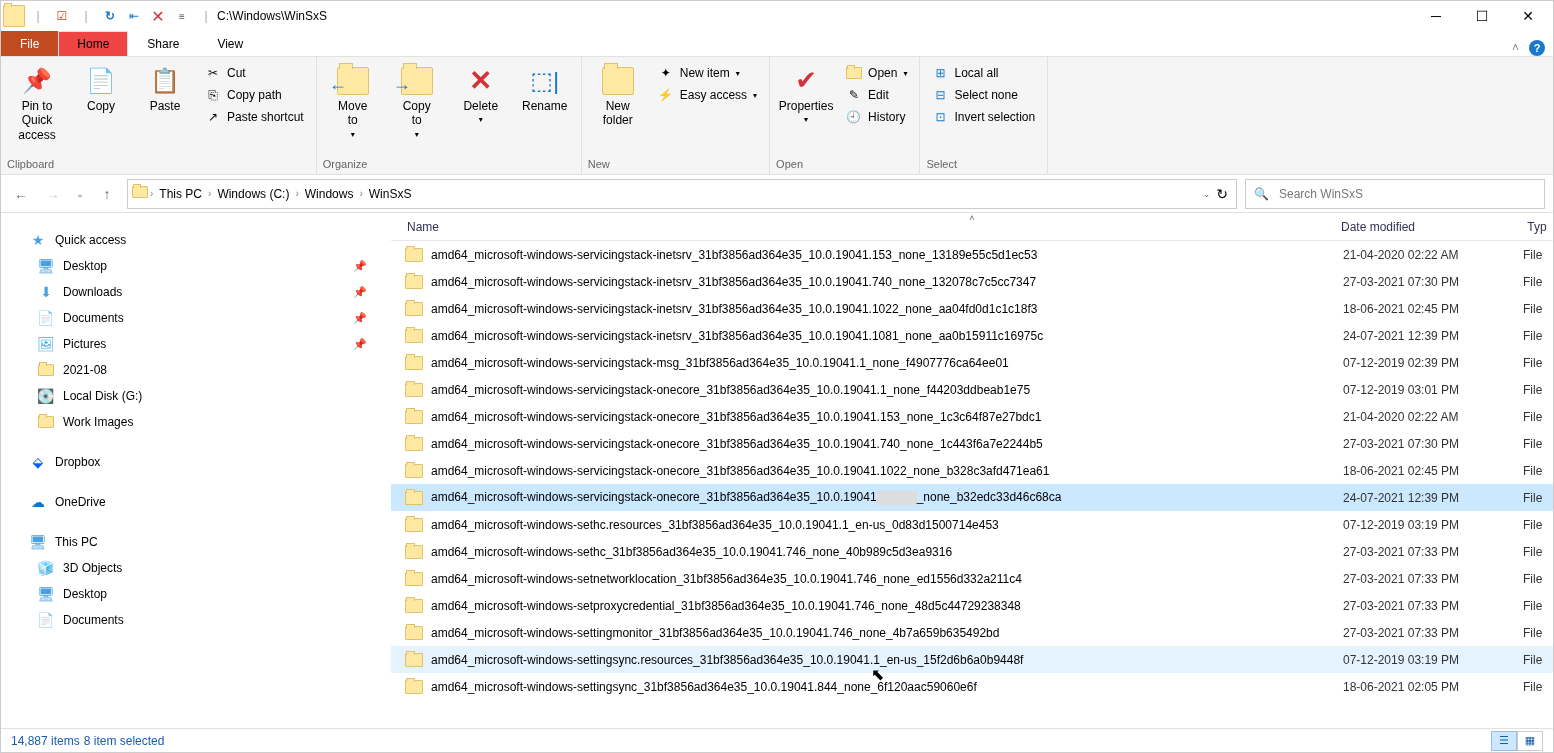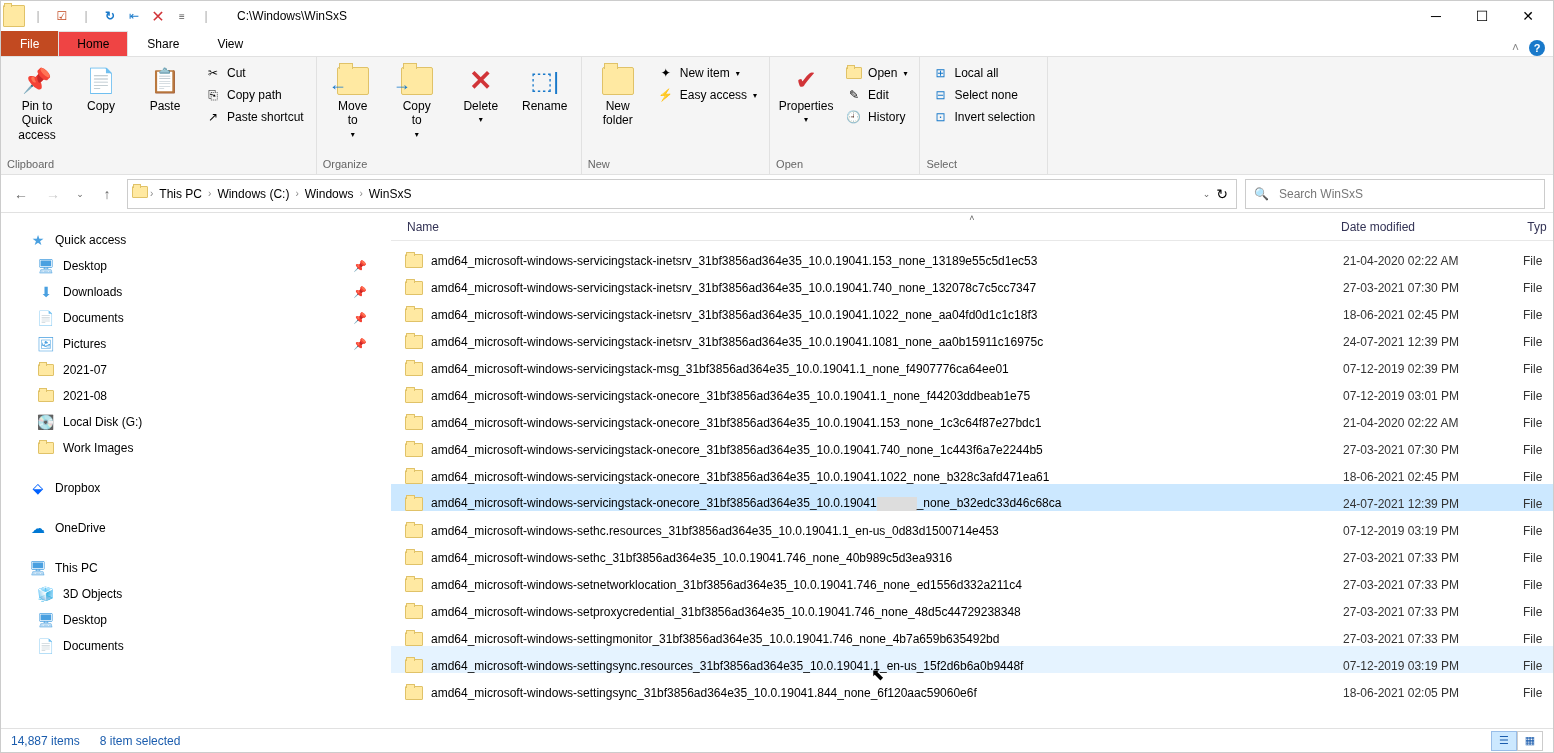--- a/index.html
+++ b/index.html
@@ -1,20 +1,20 @@
 <!DOCTYPE html>
 <html><head>
 <meta charset="utf-8">
 <style>
 * { margin: 0; padding: 0; box-sizing: border-box; font-family: "Segoe UI", Tahoma, sans-serif; font-size: 12px; }
 body { background: #fff; width: 1554px; height: 753px; overflow: hidden; display: flex; flex-direction: column; border: 1px solid #ccc; }
 .titlebar { height: 30px; display: flex; align-items: center; padding: 0 2px; }
 .titlebar .qat { display: flex; align-items: center; gap: 2px; }
 .titlebar .qat span { width: 22px; height: 22px; display: flex; align-items: center; justify-content: center; }
-.titlebar .path { margin-left: 20px; color: #000; }
+.titlebar .path { margin-left: 0; color: #000; }
 .titlebar .winctl { margin-left: auto; display: flex; }
 .titlebar .winctl span { width: 46px; height: 30px; display: flex; align-items: center; justify-content: center; font-size: 14px; }
 .tabs { height: 26px; display: flex; align-items: flex-end; border-bottom: 1px solid #e1e1e1; padding-left: 0; }
 .tab { padding: 5px 18px; border: 1px solid transparent; border-bottom: none; cursor: default; }
 .tab.file { background: #C24A21; color: #fff; }
 .tab.active { background: #ef4444; border-color: #e1e1e1; }
 .tab-end { margin-left: auto; display: flex; align-items: center; padding-right: 8px; gap: 10px; }
 .ribbon { height: 118px; background: #f5f5f5; border-bottom: 1px solid #e1e1e1; display: flex; }
 .group { border-right: 1px solid #e1e1e1; display: flex; flex-direction: column; padding: 4px 6px 0; }
 .group-body { flex: 1; display: flex; align-items: flex-start; gap: 4px; }
@@ -42,30 +42,30 @@
 .navspacer { height: 14px; }
 .filepane { flex: 1; display: flex; flex-direction: column; overflow: hidden; }
 .colhead { height: 28px; display: flex; align-items: center; border-bottom: 1px solid #e8e8e8; color: #335; padding-left: 14px;}
 .colhead .chname { flex: 1; padding-left: 2px; }
 .colhead .chdate { width: 180px; }
 .colhead .chtype { width: 32px; text-align: center; }
 .filelist { flex: 1; overflow-y: scroll; overflow-x: scroll; position: relative; }
 .filelist::-webkit-scrollbar { width: 17px; height: 17px; }
 .filelist::-webkit-scrollbar-thumb { background: #ccc; }
 .filelist::-webkit-scrollbar-track { background: #f0f0f0; }
-.row { display: flex; align-items: flex-end; height: 27px; padding-left: 14px; white-space: nowrap; min-width: 1120px;}
+.row { display: flex; align-items: center; height: 27px; padding-left: 14px; white-space: nowrap; min-width: 1120px;}
 .row.sel { background: #CCE8FF; }
 .row.hover { background: #E5F3FF; }
 .row .fico { width: 18px; height: 14px; background: #FFE9A2; border: 1px solid #E0C268; border-radius: 1px; margin-right: 8px; position: relative; flex-shrink: 0; }
 .row .fico::before { content: ""; position: absolute; top: -3px; left: 0; width: 7px; height: 3px; background: #FFE9A2; border: 1px solid #E0C268; border-bottom: none; border-radius: 1px 1px 0 0; }
 .row .fname { flex: 1; overflow: hidden; text-overflow: ellipsis; }
 .row .fdate { width: 180px; color: #333; }
 .row .ftype { width: 30px; color: #333; }
 .row .mask { display: inline-block; width: 40px; height: 14px; background: #ddd; vertical-align: middle; }
-.status { height: 24px; border-top: 1px solid #e1e1e1; display: flex; align-items: center; padding: 0 10px; gap: 20px; color: #1a5cad; }
+.status { height: 24px; border-top: 1px solid #e1e1e1; display: flex; align-items: center; padding: 0 10px; gap: 4px; color: #1a5cad; }
 .status .viewbtns { margin-left: auto; display: flex; gap: 0; }
 .status .vb { width: 26px; height: 20px; border: 1px solid #ccc; display: flex; align-items: center; justify-content: center; font-size: 11px; }
 .status .vb.active { background: #CCE8FF; border-color: #99bde8; }
 .folder-sm { width: 16px; height: 12px; background: #FFE9A2; border: 1px solid #E0C268; border-radius: 1px; position: relative; display: inline-block; }
 .folder-sm::before { content: ""; position: absolute; top: -3px; left: 0; width: 6px; height: 3px; background: #FFE9A2; border: 1px solid #E0C268; border-bottom: none; }
 .folder-big { width: 36px; height: 28px; background: #FFE9A2; border: 1px solid #E0C268; border-radius: 2px; position: relative; }
 .folder-big::before { content: ""; position: absolute; top: -5px; left: 1px; width: 12px; height: 5px; background: #FFE9A2; border: 1px solid #E0C268; border-bottom: none; }
 .help-circle { width: 16px; height: 16px; border-radius: 50%; background: #1979CA; color: #fff; display: flex; align-items: center; justify-content: center; font-size: 11px; font-weight: bold; }
 .sortarrow { position: absolute; left: 50%; top: 0; transform: translateX(-50%); font-size: 9px; color: #666; }
 .cursor { position: absolute; font-size: 16px; color: #000; pointer-events: none; }
@@ -295,26 +295,20 @@
           <span class="nico" style="color:#4AA0E0">🖼</span>
           <span>Pictures</span>
           <span class="pin">📌</span>
         </div>
       </div>
     <div id="nav-recent">
         <div class="navitem">
           <span class="nico">
             <span class="folder-sm"></span>
           </span>
-          <span>2021-07</span>
-        </div>
-        <div class="navitem">
-          <span class="nico">
-            <span class="folder-sm"></span>
-          </span>
           <span>2021-08</span>
         </div>
         <div class="navitem">
           <span class="nico">💽</span>
           <span>Local Disk (G:)</span>
         </div>
         <div class="navitem">
           <span class="nico">
             <span class="folder-sm"></span>
           </span>

